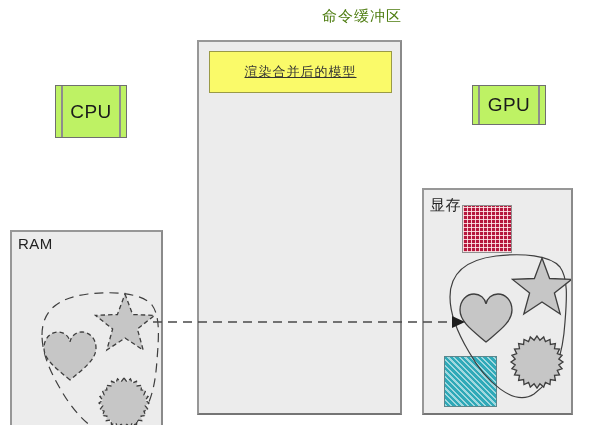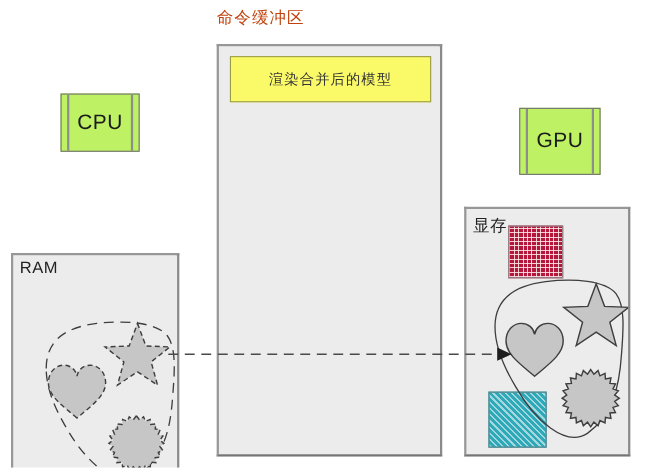--- a/index.html
+++ b/index.html
@@ -3,46 +3,46 @@
 <meta charset="utf-8">
 <style>
   html,body{margin:0;padding:0;}
   body{
     width:600px;height:425px;position:relative;background:#ffffff;
     font-family:"Liberation Sans","DejaVu Sans",sans-serif;
     overflow:hidden;
   }
   .diagram-title{
     position:absolute;left:197px;top:7px;width:205px;
-    text-align:left;font-size:15px;color:#c2410c;letter-spacing:1px;
+    text-align:right;font-size:15px;color:#4d7c0f;letter-spacing:1px;
   }
   .membox{
     position:absolute;background:#ececec;
     border:2px solid #979797;border-bottom-color:#757575;border-right-color:#8a8a8a;
     box-sizing:border-box;
   }
   .membox-label{
     position:absolute;font-size:15px;color:#222;letter-spacing:0.5px;
   }
   .cmdbox{left:197px;top:40px;width:205px;height:375px;}
   .rambox{left:10px;top:190px;width:153px;height:236px;margin-top:40px;}
   .vrambox{left:422px;top:188px;width:151px;height:227px;}
   .yellowbox{
     position:absolute;left:10px;top:9px;width:183px;height:42px;
     background:#fafa69;border:1px solid #9a9a46;box-sizing:border-box;
     display:flex;align-items:center;justify-content:center;
-    font-size:13px;color:#333;letter-spacing:1px;
+    font-size:13px;color:#333;letter-spacing:1px;text-decoration:underline;
   }
   .chip{
     position:absolute;background:#bef264;border:1px solid #6f6f6f;
     box-sizing:border-box;display:flex;align-items:center;justify-content:center;
     font-size:19px;color:#1b1b1b;letter-spacing:0.5px;
   }
   .chip-cpu{left:55px;top:85px;width:72px;height:53px;}
-  .chip-gpu{left:472px;top:98px;width:74px;height:61px;}
+  .chip-gpu{left:472px;top:85px;width:74px;height:40px;}
   .pin{position:absolute;top:0;bottom:0;width:2px;background:#8d8d8d;}
   .pin-left{left:5px;}
   .pin-right{right:5px;}
   .shape-svg{position:absolute;left:0;top:0;z-index:2;}
   .shape{fill:#c6c6c6;stroke:#3e3e3e;stroke-width:1.3px;}
   .blob{fill:none;stroke:#3e3e3e;stroke-width:1.2px;}
   .dashed .shape{stroke-dasharray:4.5 3;}
   .dashed .blob{stroke-dasharray:9 6;}
   .texture{position:absolute;box-sizing:border-box;z-index:1;}
   .red-grid{

